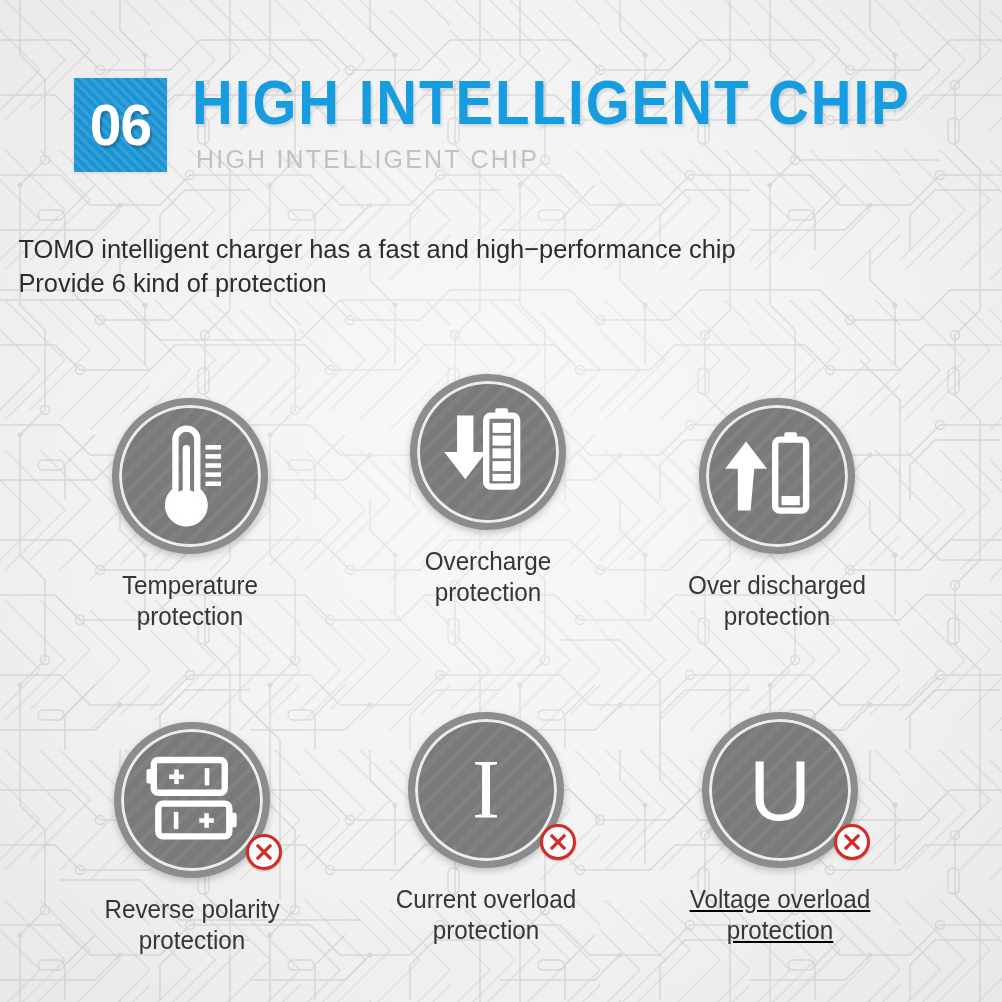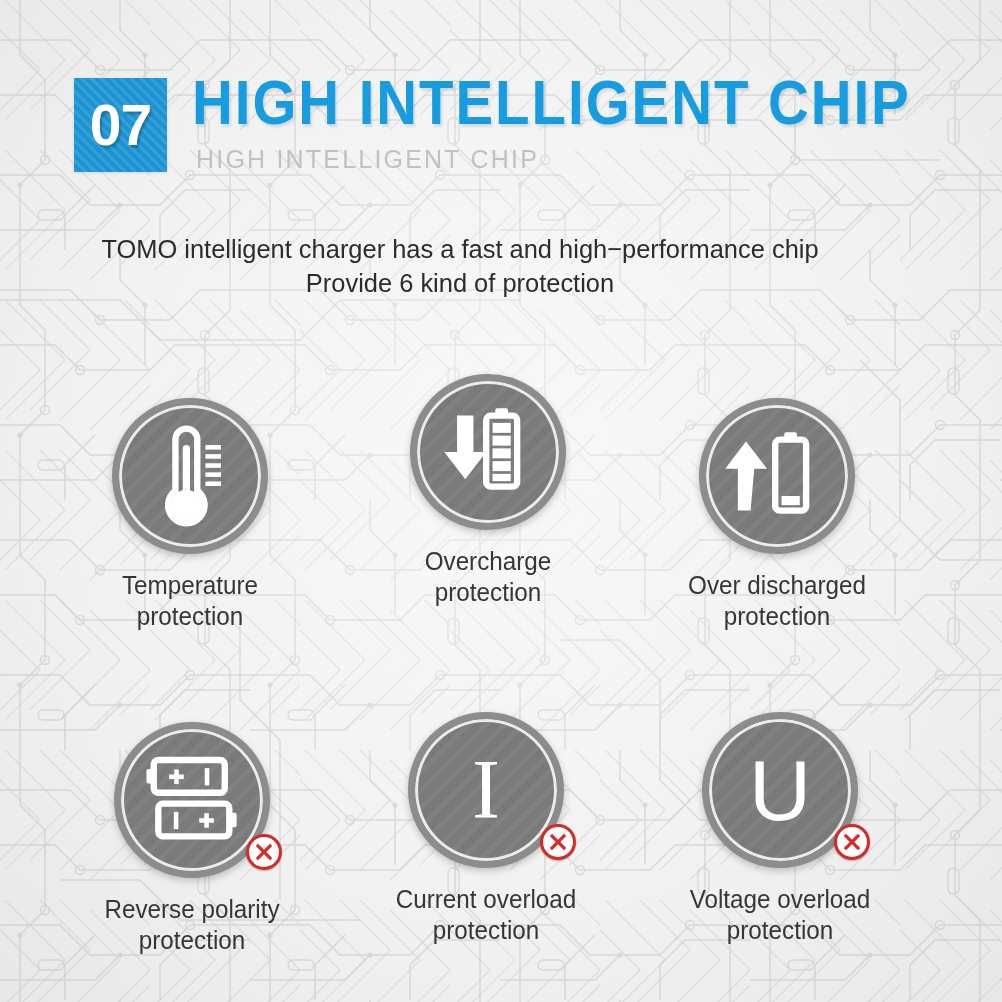--- a/index.html
+++ b/index.html
@@ -41,21 +41,21 @@
     white-space:nowrap;
   }
   .subtitle{
     position:absolute;left:196px;top:145px;
     font-size:25px;color:#bfc1c2;letter-spacing:2.2px;white-space:nowrap;
     font-family:"Liberation Sans Narrow","Liberation Sans",sans-serif;
   }
 
   
   .intro{
-    position:absolute;left:0;top:232px;width:920px;z-index:5;text-align:center;
+    position:absolute;left:0;top:232px;width:920px;z-index:5;text-align:left;
     color:#2c2c2c;
   }
   .intro div{
     font-size:26.5px;line-height:34px;white-space:nowrap;
     font-family:"Liberation Sans Narrow","Liberation Sans",sans-serif;
     transform:scaleX(.96);
   }
 
   
   .grid{position:absolute;left:0;top:0;width:848px;height:1002px;z-index:4;}
@@ -153,21 +153,21 @@
       <path d="M240 620 L240 700 L280 740 L280 900"></path>
       <path d="M700 120 L760 120 L800 160 L940 160"></path>
       <path d="M860 360 L900 400 L900 520 L940 560 L1002 560"></path>
       <path d="M60 880 L140 880 L180 920 L360 920"></path>
     </g>
   </svg>
   <div class="bg-vignette"></div>
 
   <div class="header">
     <div class="badge">
-      <div class="badge-num">07</div>
+      <div class="badge-num">06</div>
     </div>
     <div class="title">HIGH INTELLIGENT CHIP</div>
     <div class="subtitle">HIGH INTELLIGENT CHIP</div>
   </div>
 
   <div class="intro">
     <div>TOMO intelligent charger has a fast and high−performance chip</div>
     <div>Provide 6 kind of protection</div>
   </div>
 
@@ -284,21 +284,21 @@
             <path d="M5.5 3 12 9.5 18.5 3 21 5.5 14.5 12 21 18.5 18.5 21 12 14.5 5.5 21 3 18.5 9.5 12 3 5.5z" fill="#d52b26"></path>
           </svg>
         </div>
       </div>
       <div class="cap">
         <span>Current overload</span>
         <span>protection</span>
       </div>
     </div>
 
-    <div class="cell" style="left:630px;top:706px;">
+    <div class="cell" style="left:630px;top:706px;text-decoration:underline;">
       <div class="disc-wrap">
         <div class="disc">
           <div class="glyph sans">U</div>
         </div>
         <div class="xbadge">
           <svg viewBox="0 0 24 24">
             <path d="M5.5 3 12 9.5 18.5 3 21 5.5 14.5 12 21 18.5 18.5 21 12 14.5 5.5 21 3 18.5 9.5 12 3 5.5z" fill="#d52b26"></path>
           </svg>
         </div>
       </div>

